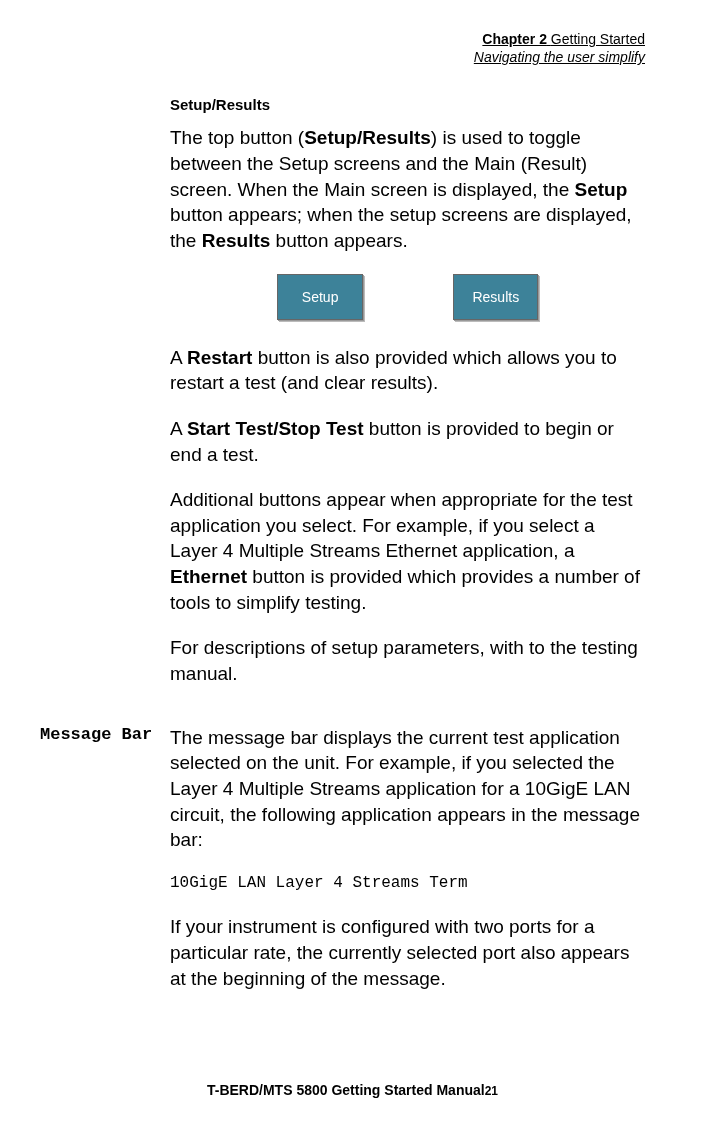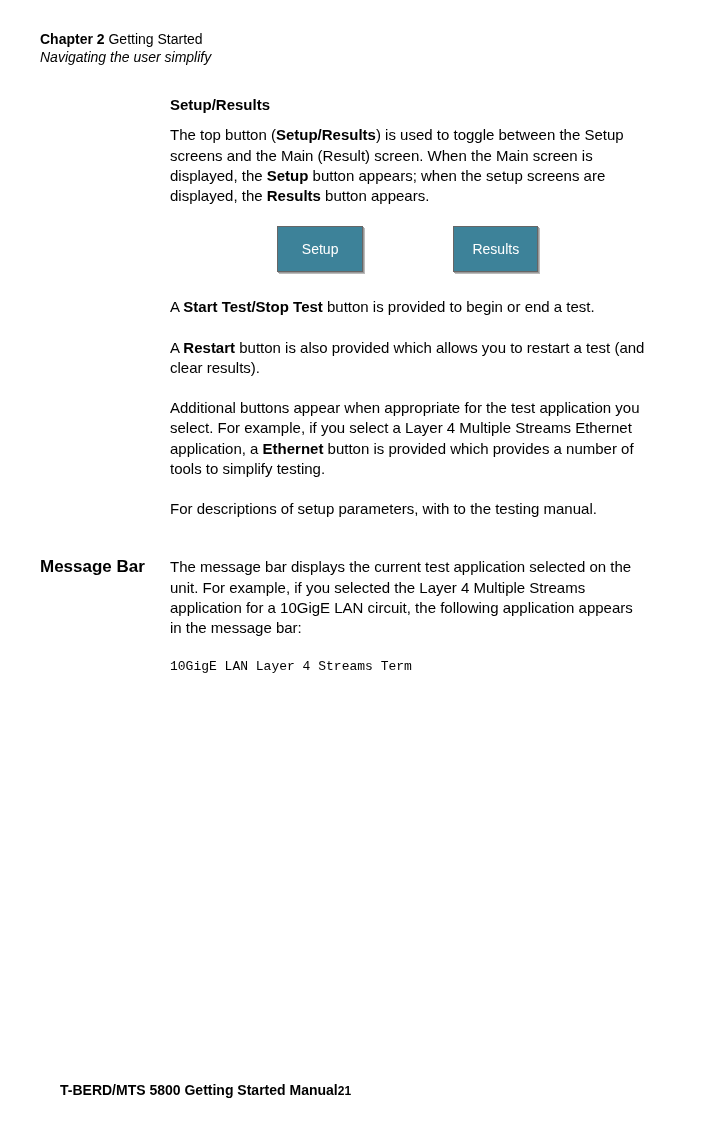--- a/index.html
+++ b/index.html
@@ -10,41 +10,43 @@
     body {
       width: 705px;
       height: 1138px;
       background: #fff;
       font-family: Arial, Helvetica, sans-serif;
       color: #000;
       position: relative;
       padding: 30px 60px 40px 40px;
     }
     .header-block {
+      text-align: right;
       font-size: 14px;
       line-height: 1.3;
       margin-bottom: 30px;
       font-style: italic;
+      text-decoration: underline;
     }
     .header-chapter {
       font-style: normal;
     }
     .header-chapter .bold {
       font-weight: bold;
     }
     .content {
       margin-left: 130px;
     }
     .section-heading {
       font-weight: bold;
       font-size: 15px;
       margin-bottom: 12px;
     }
     .para {
-      font-size: 15px;
+      font-size: 19px;
       line-height: 1.35;
       margin-bottom: 20px;
       text-align: left;
     }
     .bold {
       font-weight: bold;
     }
     .button-row {
       display: flex;
       justify-content: center;
@@ -72,32 +74,33 @@
       position: relative;
       margin-top: 38px;
     }
     .msgbar-label {
       position: absolute;
       left: -130px;
       top: 0;
       font-weight: bold;
       font-size: 17px;
       white-space: nowrap;
+      font-family: Liberation Mono, monospace;
     }
     .mono {
       font-family: "Courier New", Courier, monospace;
-      font-size: 13px;
+      font-size: 16px;
     }
     .footer {
       position: absolute;
       bottom: 40px;
       left: 60px;
       right: 60px;
       display: flex;
-      justify-content: flex-start;
+      justify-content: center;
       align-items: baseline;
       font-size: 14px;
     }
     .footer .pagenum {
       font-weight: bold;
       font-size: 12px;
     }
     .footer .manual {
       font-weight: bold;
     }
@@ -120,40 +123,41 @@
   <p class="para">
     <span>The top button (</span><span class="bold">Setup/Results</span><span>) is used to toggle between the Setup screens and the Main (Result) screen. When the Main screen is displayed, the </span><span class="bold">Setup</span><span> button appears; when the setup screens are displayed, the </span><span class="bold">Results</span><span> button appears.</span>
   </p>
 
   <div class="button-row">
     <div class="ui-button setup">Setup</div>
     <div class="ui-button results">Results</div>
   </div>
 
   <p class="para">
-    <span>A </span><span class="bold">Start Test/Stop Test</span><span> button is provided to begin or end a test.</span>
+    <span>A </span><span class="bold">Restart</span><span> button is also provided which allows you to restart a test (and clear results).</span>
   </p>
 
   <p class="para">
-    <span>A </span><span class="bold">Restart</span><span> button is also provided which allows you to restart a test (and clear results).</span>
+    <span>A </span><span class="bold">Start Test/Stop Test</span><span> button is provided to begin or end a test.</span>
   </p>
 
   <p class="para">
     <span>Additional buttons appear when appropriate for the test application you select. For example, if you select a Layer 4 Multiple Streams Ethernet application, a </span><span class="bold">Ethernet</span><span> button is provided which provides a number of tools to simplify testing.</span>
   </p>
 
   <p class="para">For descriptions of setup parameters, with to the testing manual.</p>
 
   <div class="msgbar-row">
     <div class="msgbar-label">Message Bar</div>
 
     <p class="para">The message bar displays the current test application selected on the unit. For example, if you selected the Layer 4 Multiple Streams application for a 10GigE LAN circuit, the following application appears in the message bar:</p>
 
     <p class="para mono">10GigE LAN Layer 4 Streams Term</p>
 
+    <p class="para">If your instrument is configured with two ports for a particular rate, the currently selected port also appears at the beginning of the message.</p>
   </div>
 
 </div>
 
 <div class="footer">
   <span class="manual">T-BERD/MTS 5800 Getting Started Manual</span>
   <span class="pagenum">21</span>
 </div>
 
 </body></html>

